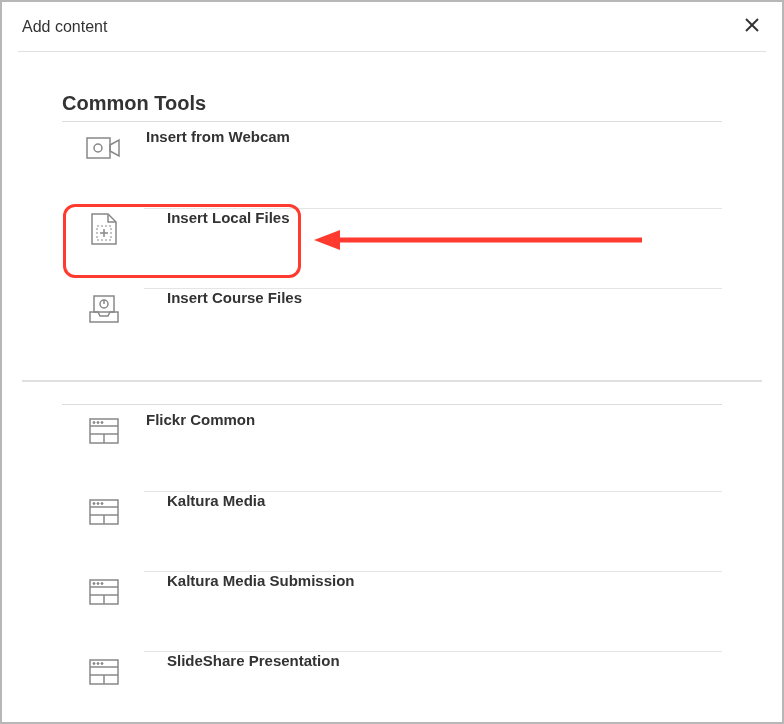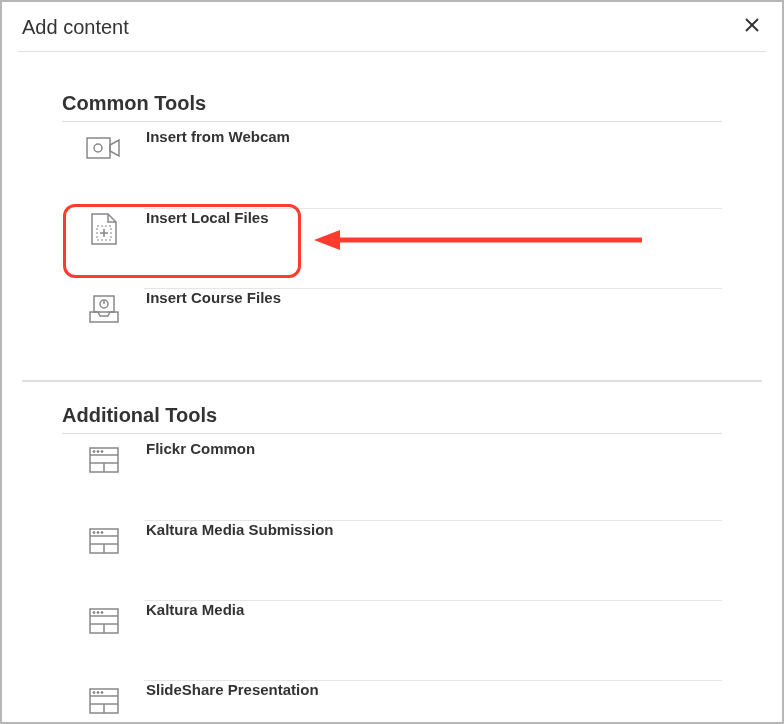--- a/index.html
+++ b/index.html
@@ -29,21 +29,21 @@
   }
 
   
   .header {
     position: relative;
     height: 50px;
     border-bottom: 1px solid #e0e0e0;
     margin: 0 16px;
   }
   .header-title {
-    font-size: 20px;
+    font-size: 16px;
     font-weight: 400;
     color: #333;
     line-height: 50px;
     padding-left: 4px;
   }
   .close-btn {
     position: absolute;
     right: 0;
     top: 10px;
     width: 28px;
@@ -77,20 +77,21 @@
     display: flex;
     align-items: flex-start;
     height: 80px;
     position: relative;
     cursor: pointer;
   }
   .tool-item + .tool-item {
     border-top: 1px solid #e5e5e5;
     margin-left: 60px;
     padding-left: 0;
+    gap: 21px;
   }
   .tool-item + .tool-item .tool-icon { margin-left: -60px; }
   .tool-icon {
     width: 40px;
     height: 40px;
     flex: 0 0 40px;
     margin-right: 22px;
     display: flex;
     align-items: center;
     justify-content: center;
@@ -187,21 +188,20 @@
               <path d="M2 18 H10 L12 22 H20 L22 18 H30 V28 H2 Z" stroke-width="1.5"></path>
             </svg>
           </div>
           <div class="tool-label">Insert Course Files</div>
         </div>
 
       </div>
 
       <hr class="section-divider">
 
-      <div class="section-title">Additional Tools</div>
       <hr class="section-rule">
       <div class="tool-list">
 
         <div class="tool-item">
           <div class="tool-icon">
             <svg width="30" height="26" viewBox="0 0 30 26">
               <rect x="1" y="1" width="28" height="24" stroke-width="1.5"></rect>
               <line x1="1" y1="8" x2="29" y2="8" stroke-width="1.5"></line>
               <circle cx="5" cy="4.5" r="1" fill="#888"></circle>
                 <circle cx="9" cy="4.5" r="1" fill="#888"></circle>
@@ -218,36 +218,36 @@
             <svg width="30" height="26" viewBox="0 0 30 26">
               <rect x="1" y="1" width="28" height="24" stroke-width="1.5"></rect>
               <line x1="1" y1="8" x2="29" y2="8" stroke-width="1.5"></line>
               <circle cx="5" cy="4.5" r="1" fill="#888"></circle>
                 <circle cx="9" cy="4.5" r="1" fill="#888"></circle>
                 <circle cx="13" cy="4.5" r="1" fill="#888"></circle>
               <line x1="1" y1="16" x2="29" y2="16" stroke-width="1.5"></line>
               <line x1="15" y1="16" x2="15" y2="25" stroke-width="1.5"></line>
             </svg>
           </div>
+          <div class="tool-label">Kaltura Media</div>
+        </div>
+
+        <div class="tool-item">
+          <div class="tool-icon">
+            <svg width="30" height="26" viewBox="0 0 30 26">
+              <rect x="1" y="1" width="28" height="24" stroke-width="1.5"></rect>
+              <line x1="1" y1="8" x2="29" y2="8" stroke-width="1.5"></line>
+              <circle cx="5" cy="4.5" r="1" fill="#888"></circle>
+                <circle cx="9" cy="4.5" r="1" fill="#888"></circle>
+                <circle cx="13" cy="4.5" r="1" fill="#888"></circle>
+              <line x1="1" y1="16" x2="29" y2="16" stroke-width="1.5"></line>
+              <line x1="15" y1="16" x2="15" y2="25" stroke-width="1.5"></line>
+            </svg>
+          </div>
           <div class="tool-label">Kaltura Media Submission</div>
-        </div>
-
-        <div class="tool-item">
-          <div class="tool-icon">
-            <svg width="30" height="26" viewBox="0 0 30 26">
-              <rect x="1" y="1" width="28" height="24" stroke-width="1.5"></rect>
-              <line x1="1" y1="8" x2="29" y2="8" stroke-width="1.5"></line>
-              <circle cx="5" cy="4.5" r="1" fill="#888"></circle>
-                <circle cx="9" cy="4.5" r="1" fill="#888"></circle>
-                <circle cx="13" cy="4.5" r="1" fill="#888"></circle>
-              <line x1="1" y1="16" x2="29" y2="16" stroke-width="1.5"></line>
-              <line x1="15" y1="16" x2="15" y2="25" stroke-width="1.5"></line>
-            </svg>
-          </div>
-          <div class="tool-label">Kaltura Media</div>
         </div>
 
         <div class="tool-item">
           <div class="tool-icon">
             <svg width="30" height="26" viewBox="0 0 30 26">
               <rect x="1" y="1" width="28" height="24" stroke-width="1.5"></rect>
               <line x1="1" y1="8" x2="29" y2="8" stroke-width="1.5"></line>
               <circle cx="5" cy="4.5" r="1" fill="#888"></circle>
                 <circle cx="9" cy="4.5" r="1" fill="#888"></circle>
                 <circle cx="13" cy="4.5" r="1" fill="#888"></circle>

